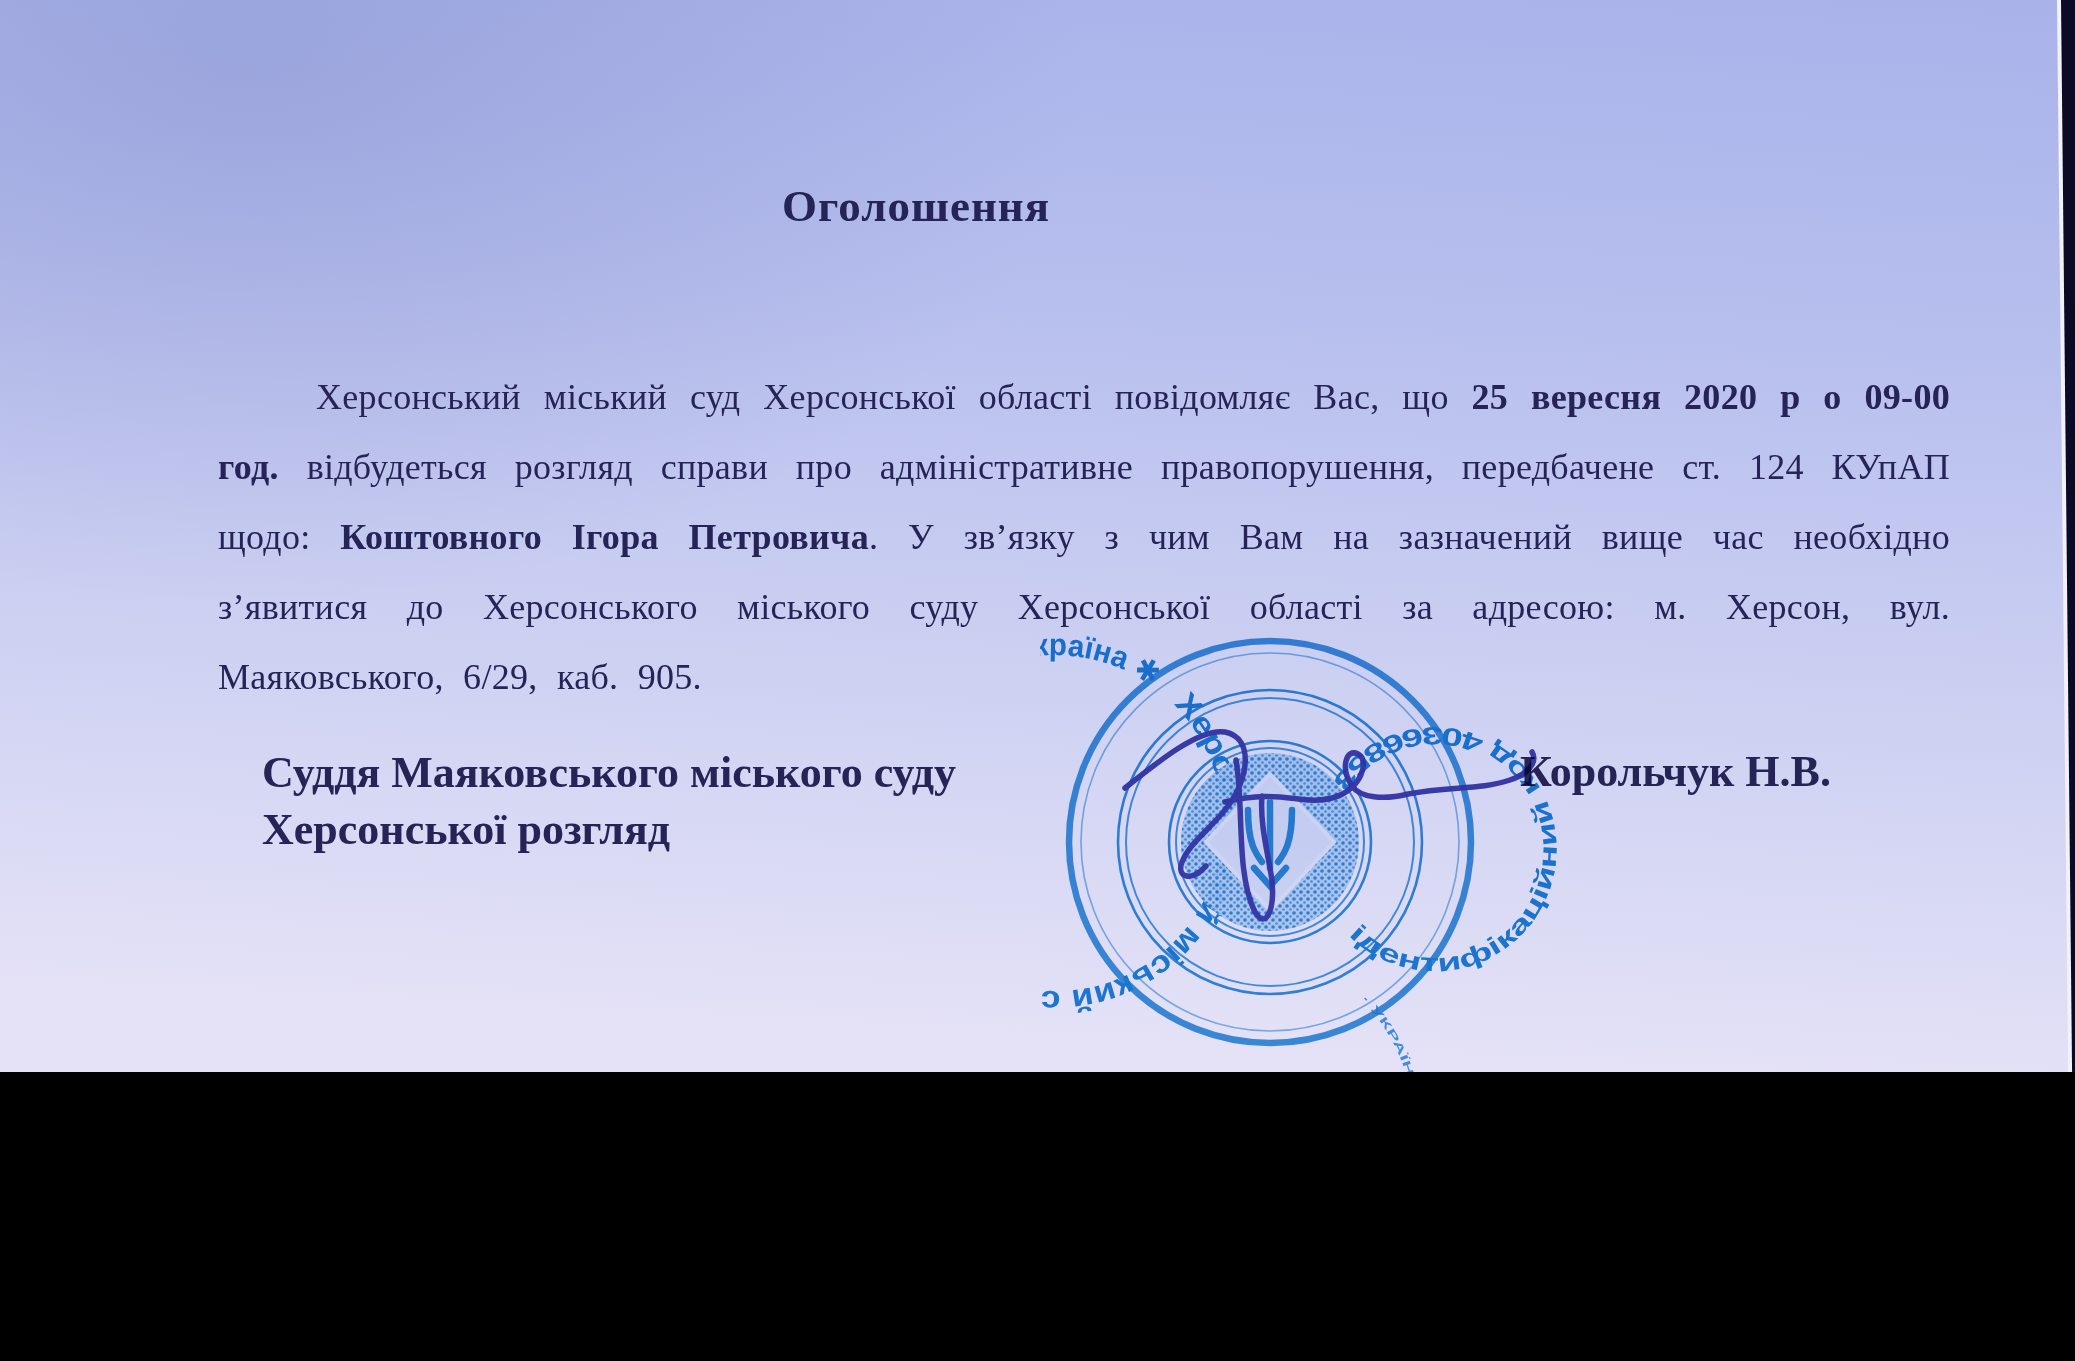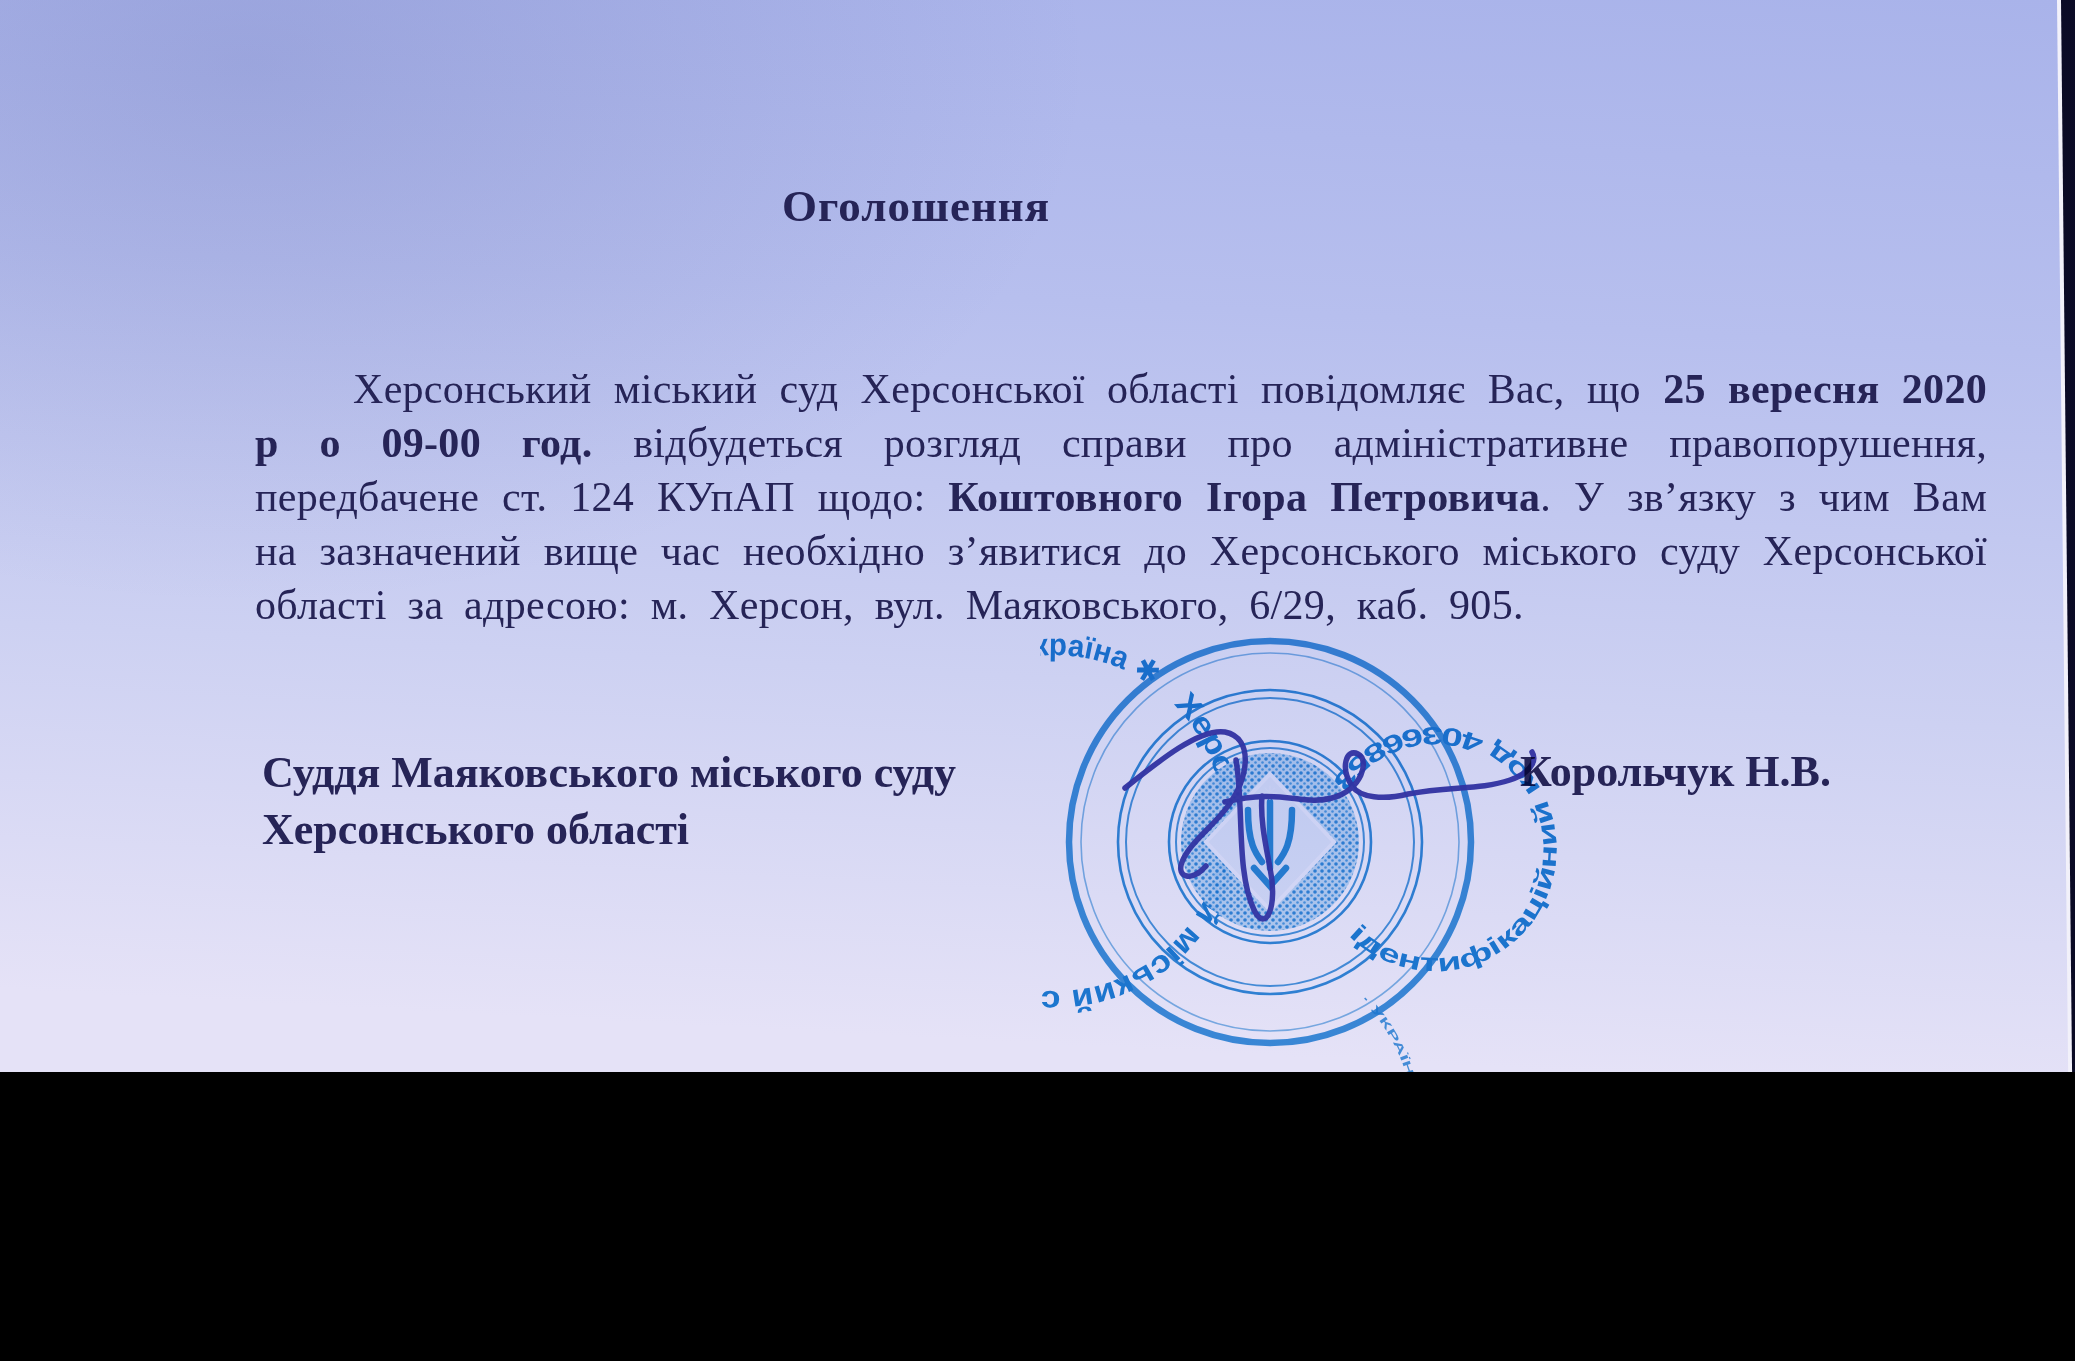--- a/index.html
+++ b/index.html
@@ -10,22 +10,22 @@
   .paper-edge{position:absolute;inset:0;background:#f2f1fa;
          clip-path:polygon(0 0,2061px 0,2075px 1357px,2066px 1357px,0 1297px);}
   .paper{position:absolute;inset:0;
          background:linear-gradient(183deg,#a9b3ea 0%,#b7bfee 30%,#cdd1f2 62%,#e5e2f7 93%);
          clip-path:polygon(0 0,2057px 0,2071px 1347px,0 1289px);}
   .paper .vignette{position:absolute;inset:0;pointer-events:none;
          background:radial-gradient(1400px 900px at 12% 6%,rgba(84,96,168,.22),rgba(84,96,168,0) 60%);}
   .page{position:absolute;inset:0;color:#262457;filter:blur(.4px);}
   .title{position:absolute;left:782px;top:180px;font-size:45px;font-weight:700;letter-spacing:1px;}
   .subtitle{position:absolute;left:596px;top:285px;font-size:44px;font-weight:700;letter-spacing:.5px;}
-  .bodytext{position:absolute;left:218px;top:362px;width:1732px;font-size:42px;line-height:54px;
-         text-align:justify;word-spacing:10px;letter-spacing:.3px;margin-left:37px;}
+  .bodytext{position:absolute;left:218px;top:362px;width:1732px;font-size:36px;line-height:70px;
+         text-align:justify;word-spacing:10px;letter-spacing:.3px;}
   .bodytext p{margin:0;text-indent:98px;}
   .sig-left{position:absolute;left:262px;top:744px;font-size:44px;font-weight:700;line-height:57px;}
   .sig-name{position:absolute;left:1497px;top:746px;font-size:44px;font-weight:700;margin-left:23px;}
   .stamp-svg{position:absolute;left:1040px;top:610px;mix-blend-mode:multiply;filter:blur(.5px);}
   .stamp-ringtext{font-family:"Liberation Sans","DejaVu Sans",sans-serif;font-weight:700;}
   b{font-weight:700;}
 </style>
 </head>
 <body>
 
@@ -40,21 +40,21 @@
 
       <div class="title">Оголошення</div>
 
 
       <div class="bodytext">
         <p><span>Херсонський міський суд Херсонської області повідомляє Вас, що </span><b>25 вересня 2020 р о 09-00 год.</b><span> відбудеться розгляд справи про адміністративне правопорушення, передбачене ст. 124 КУпАП щодо: </span><b>Коштовного Ігора Петровича</b><span>. У зв’язку з чим Вам на зазначений вище час необхідно з’явитися до Херсонського міського суду Херсонської області за адресою: м. Херсон, вул. Маяковського, 6/29, каб. 905.</span></p>
       </div>
 
       <div class="sig-left">
         <div>Суддя Маяковського міського суду</div>
-        <div>Херсонського області</div>
+        <div>Херсонської розгляд</div>
       </div>
 
       <div class="sig-name">Корольчук Н.В.</div>
     </div>
   </div>
 
   <svg class="stamp-svg" width="560" height="470" viewBox="0 0 560 470">
     <defs>
       <pattern id="stipple" width="7" height="7" patternUnits="userSpaceOnUse">
         <rect width="7" height="7" fill="#bfe0f6"></rect>

